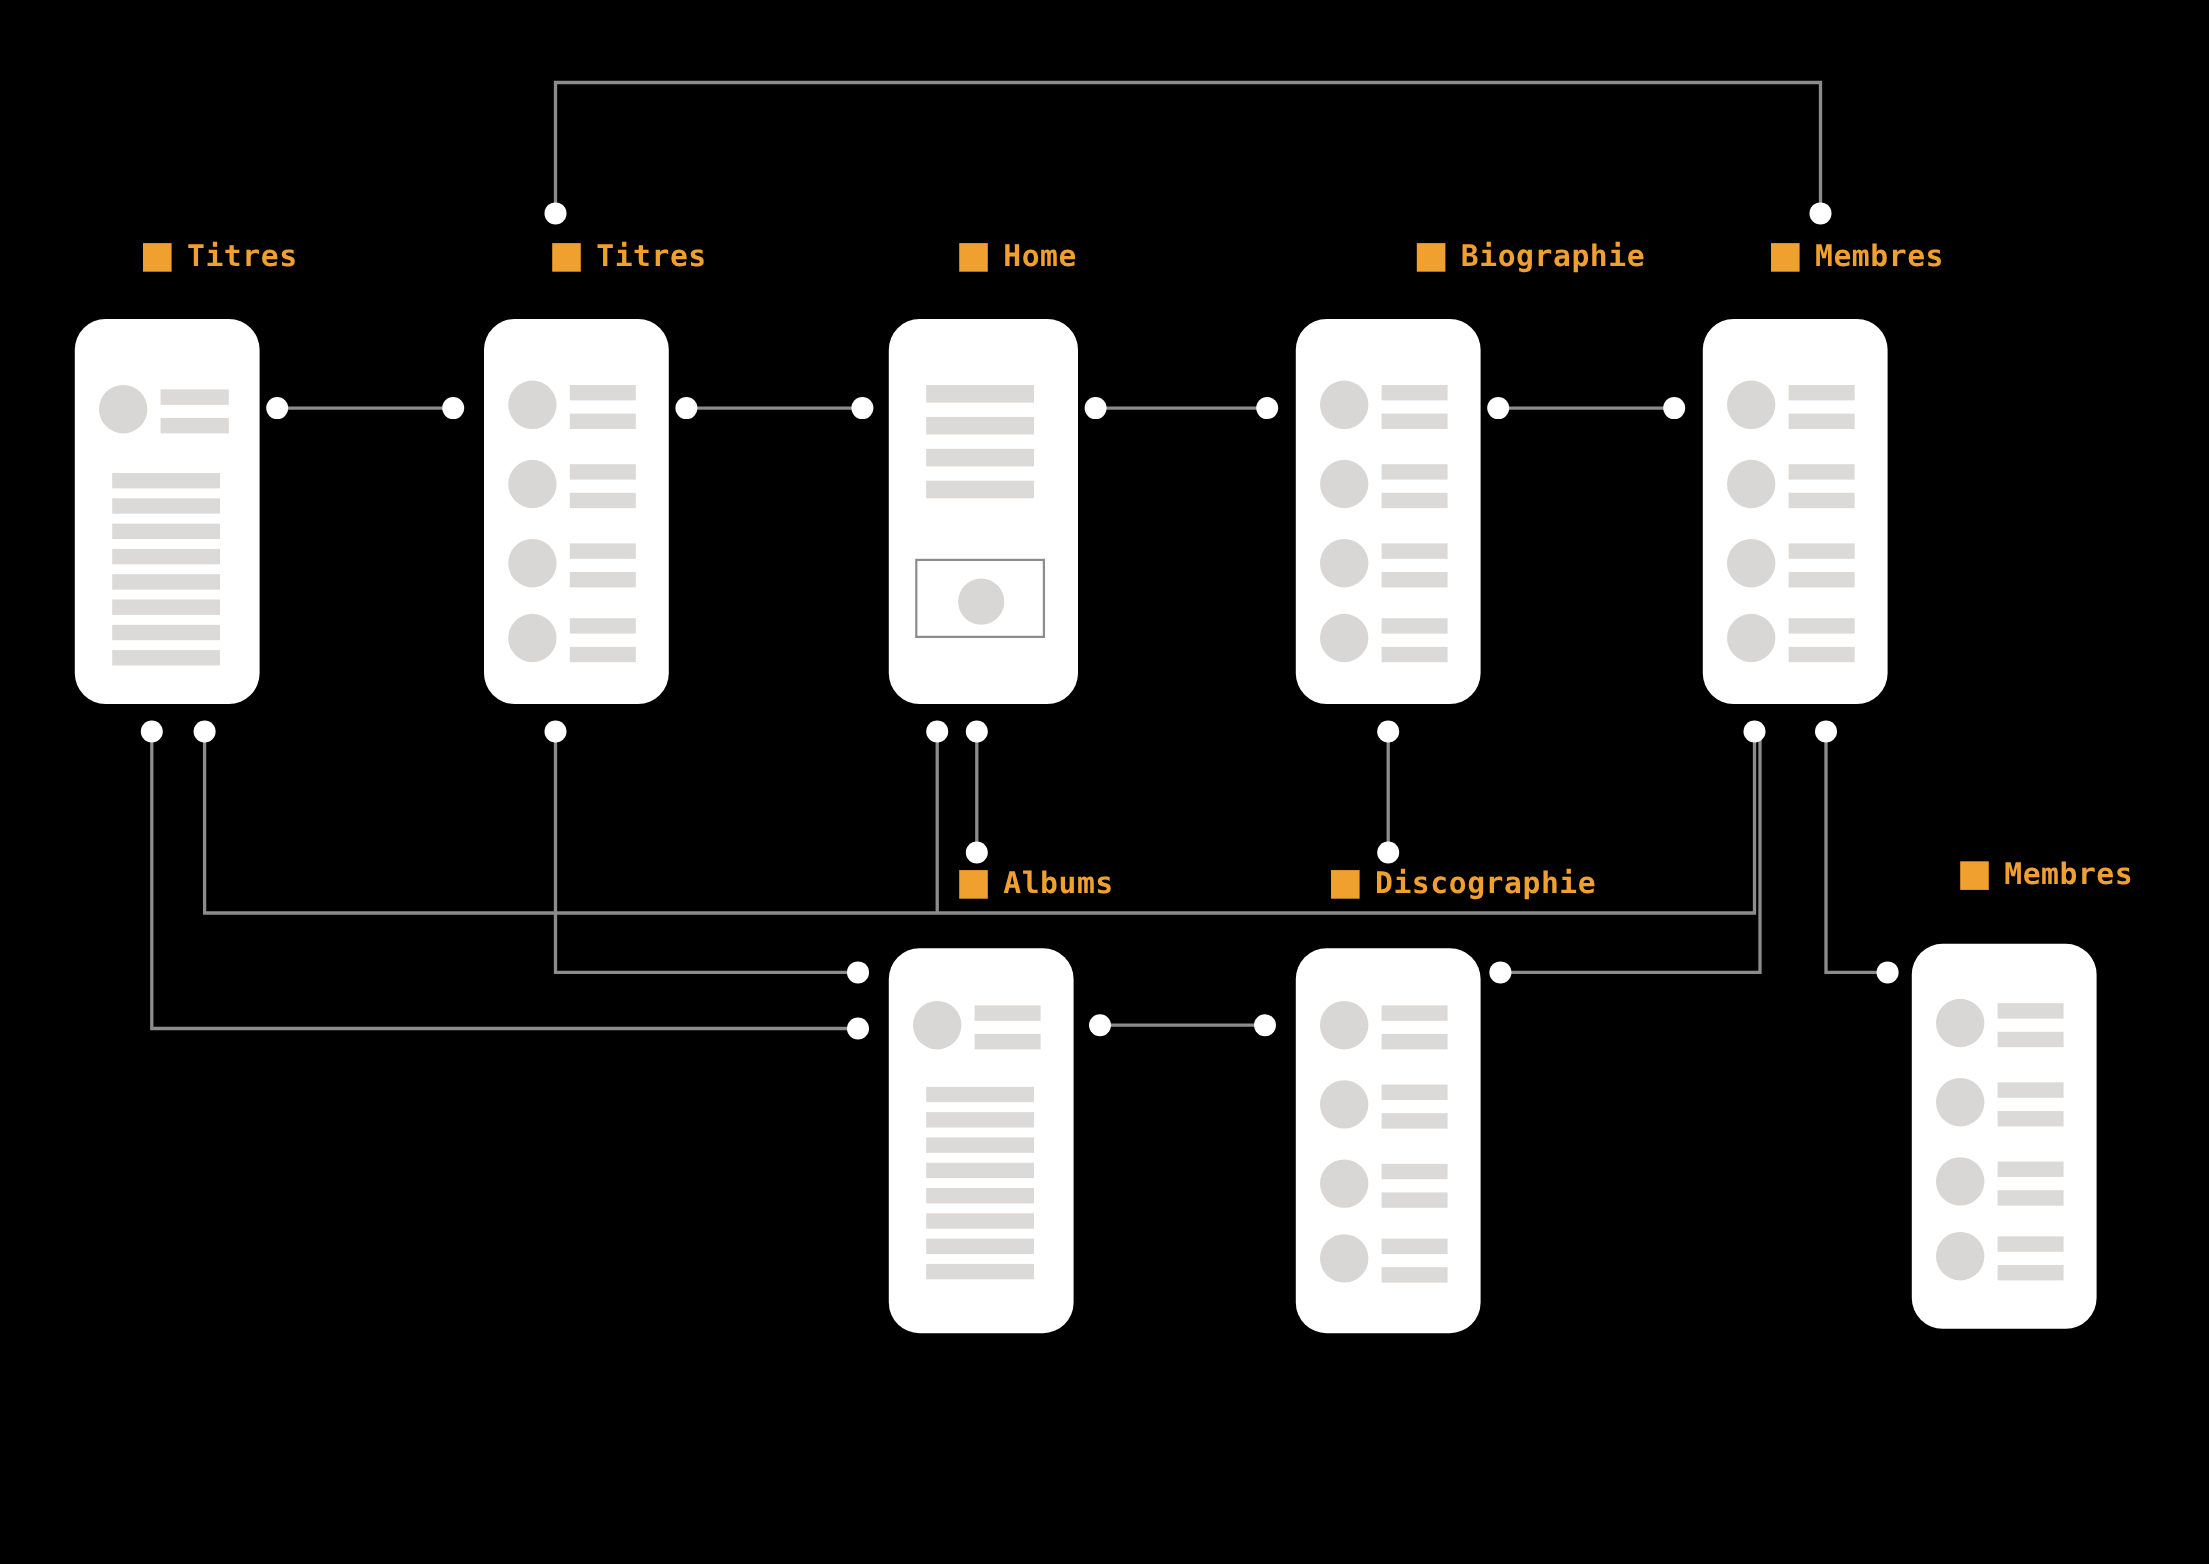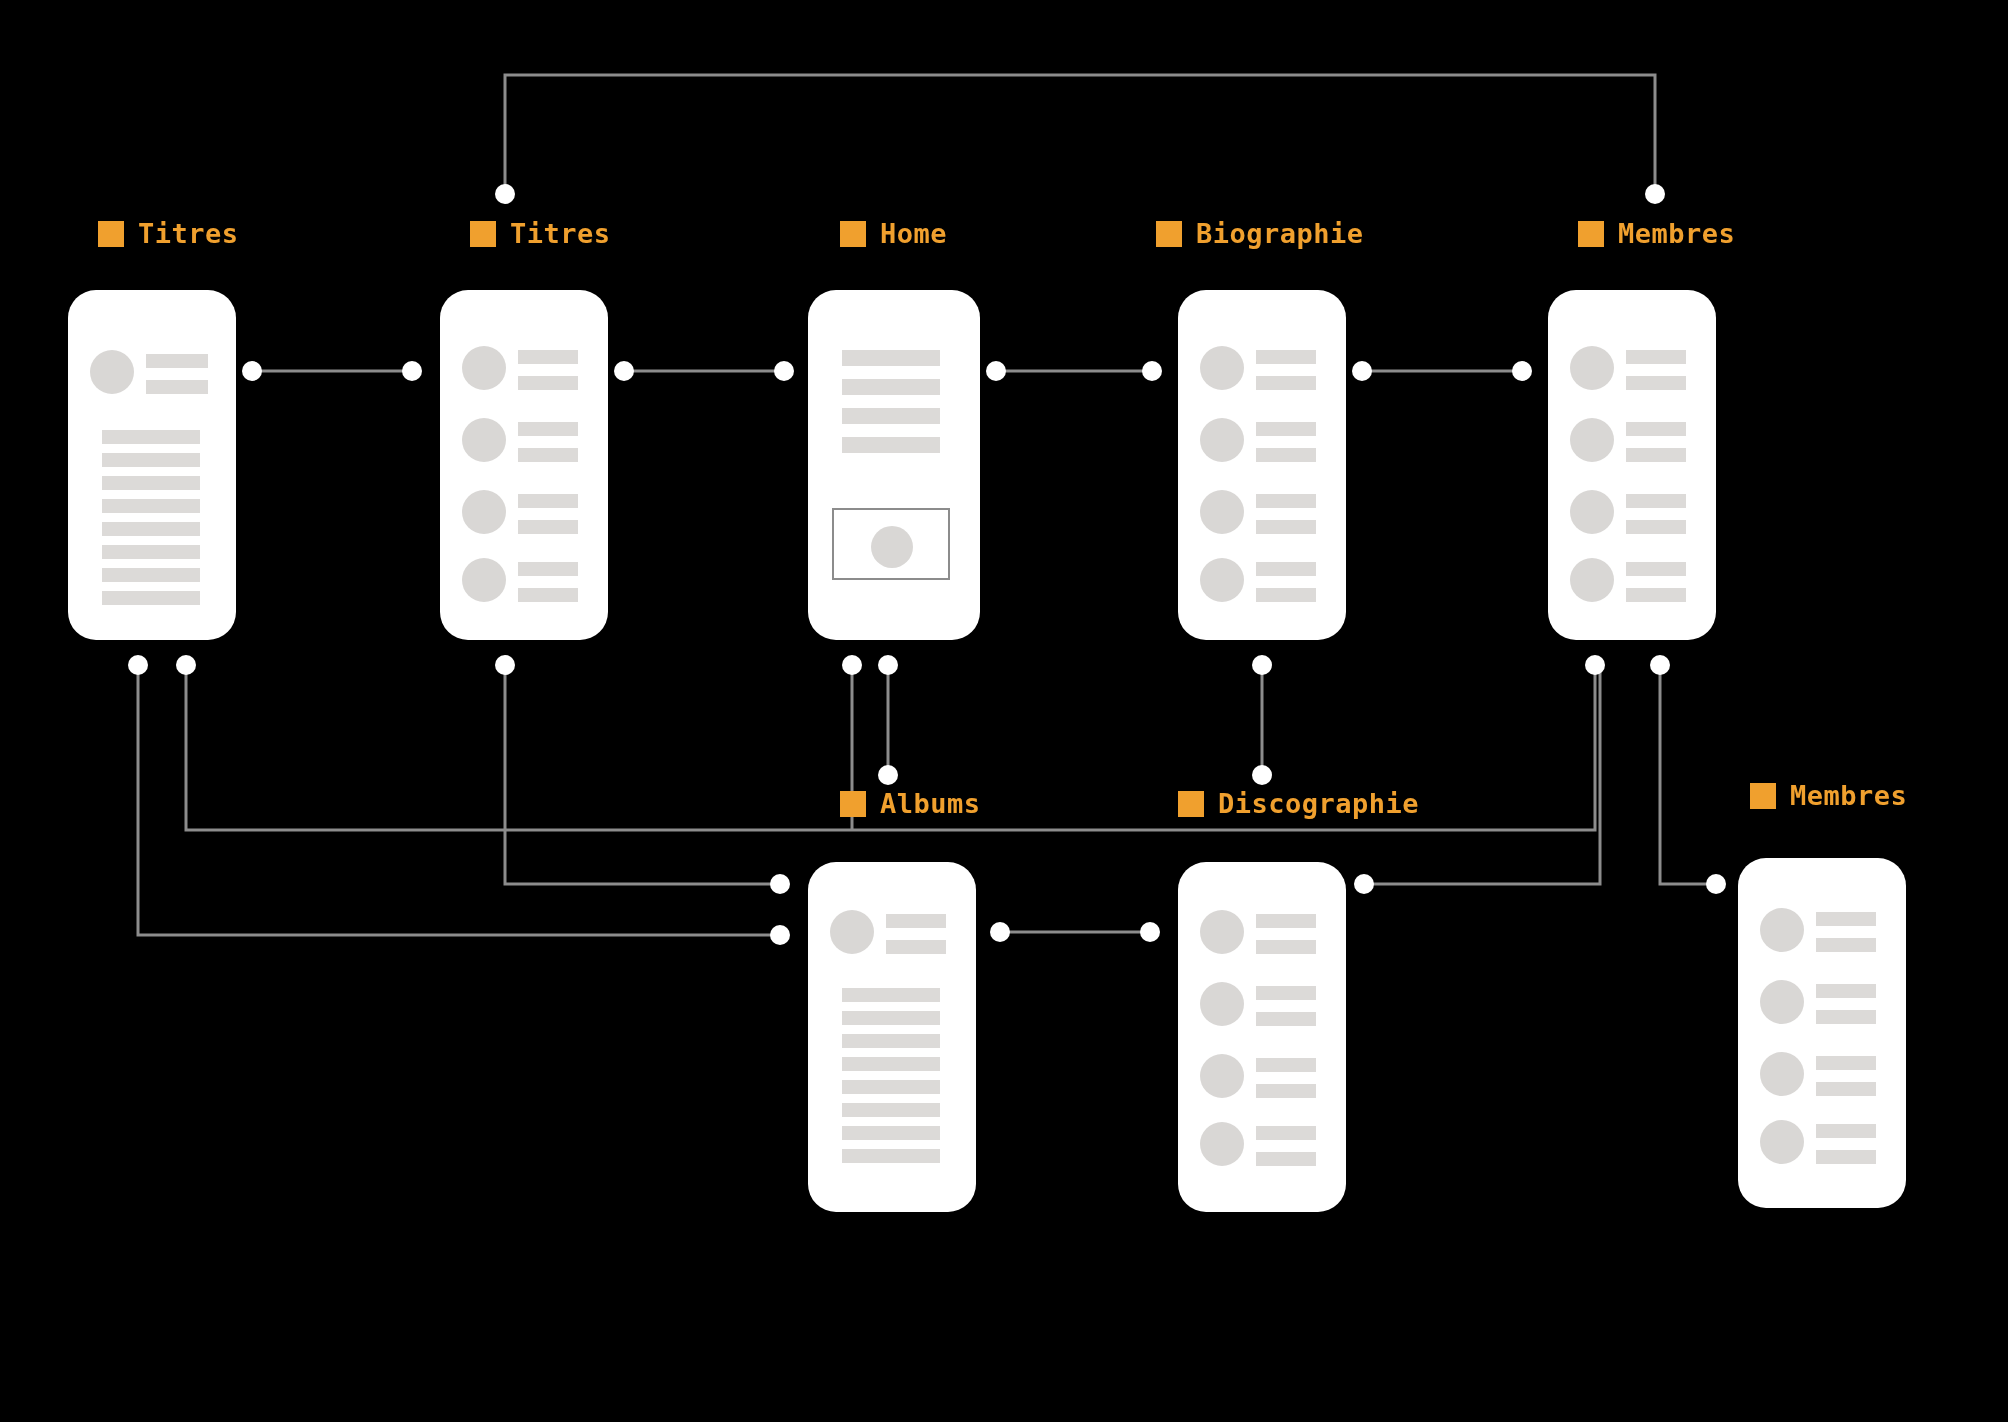--- a/index.html
+++ b/index.html
@@ -25,20 +25,21 @@
     top: 0;
     width: 2008px;
     height: 1422px;
   }
   .node-label {
     position: absolute;
     display: flex;
     align-items: center;
     gap: 14px;
     white-space: nowrap;
+    margin-left: 32px;
   }
   .label-swatch {
     width: 26px;
     height: 26px;
     background: #f0a02e;
     flex: 0 0 auto;
   }
   .label-text {
     color: #f0a02e;
     font-family: "DejaVu Sans Mono", monospace;
@@ -191,21 +192,21 @@
       <div class="bar" style="left:34px; top:60px; width:98px; height:16px;"></div>
       <div class="bar" style="left:34px; top:89px; width:98px; height:16px;"></div>
       <div class="bar" style="left:34px; top:118px; width:98px; height:16px;"></div>
       <div class="bar" style="left:34px; top:147px; width:98px; height:16px;"></div>
       <div class="frame" style="left:24px; top:218px; width:118px; height:72px;">
         <div class="avatar" style="left:37px; top:16px; width:42px; height:42px;"></div>
       </div>
     </div>
   </div>
 
-  <div class="node-label" style="left:1156px; top:220px;justify-content:center;">
+  <div class="node-label" style="left:1256px; top:220px;justify-content:center;">
     <span class="label-swatch"></span>
     <span class="label-text">Biographie</span>
   </div>
   <div class="card" style="left:1178px; top:290px; width:168px; height:350px;">
     <div class="card-inner">
       <div class="avatar" style="left:22px; top:56px; width:44px; height:44px;"></div>
       <div class="bar" style="left:78px; top:60px; width:60px; height:14px;"></div>
       <div class="bar" style="left:78px; top:86px; width:60px; height:14px;"></div>
       <div class="avatar" style="left:22px; top:128px; width:44px; height:44px;"></div>
       <div class="bar" style="left:78px; top:132px; width:60px; height:14px;"></div>

